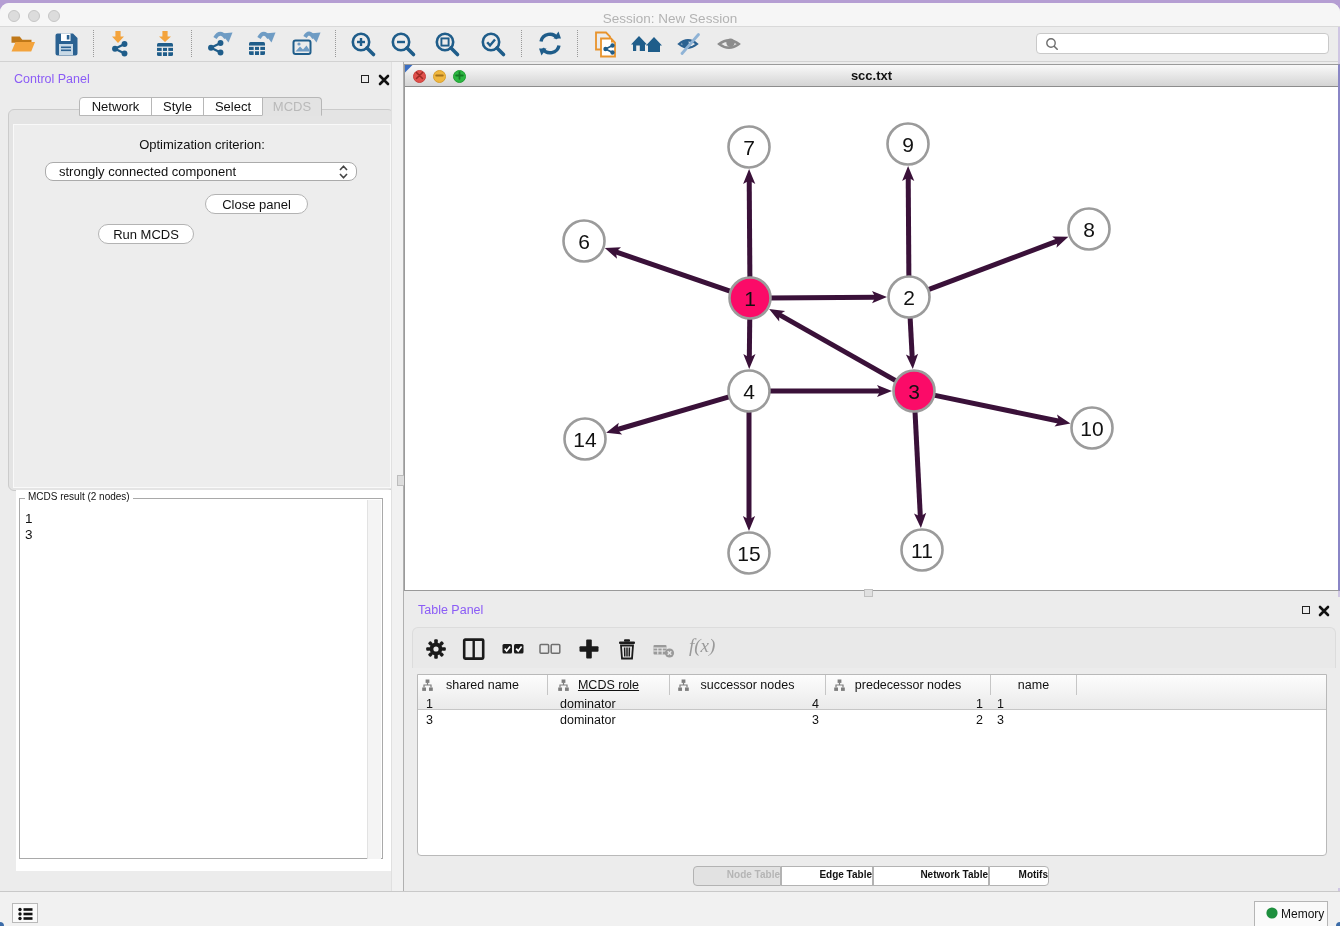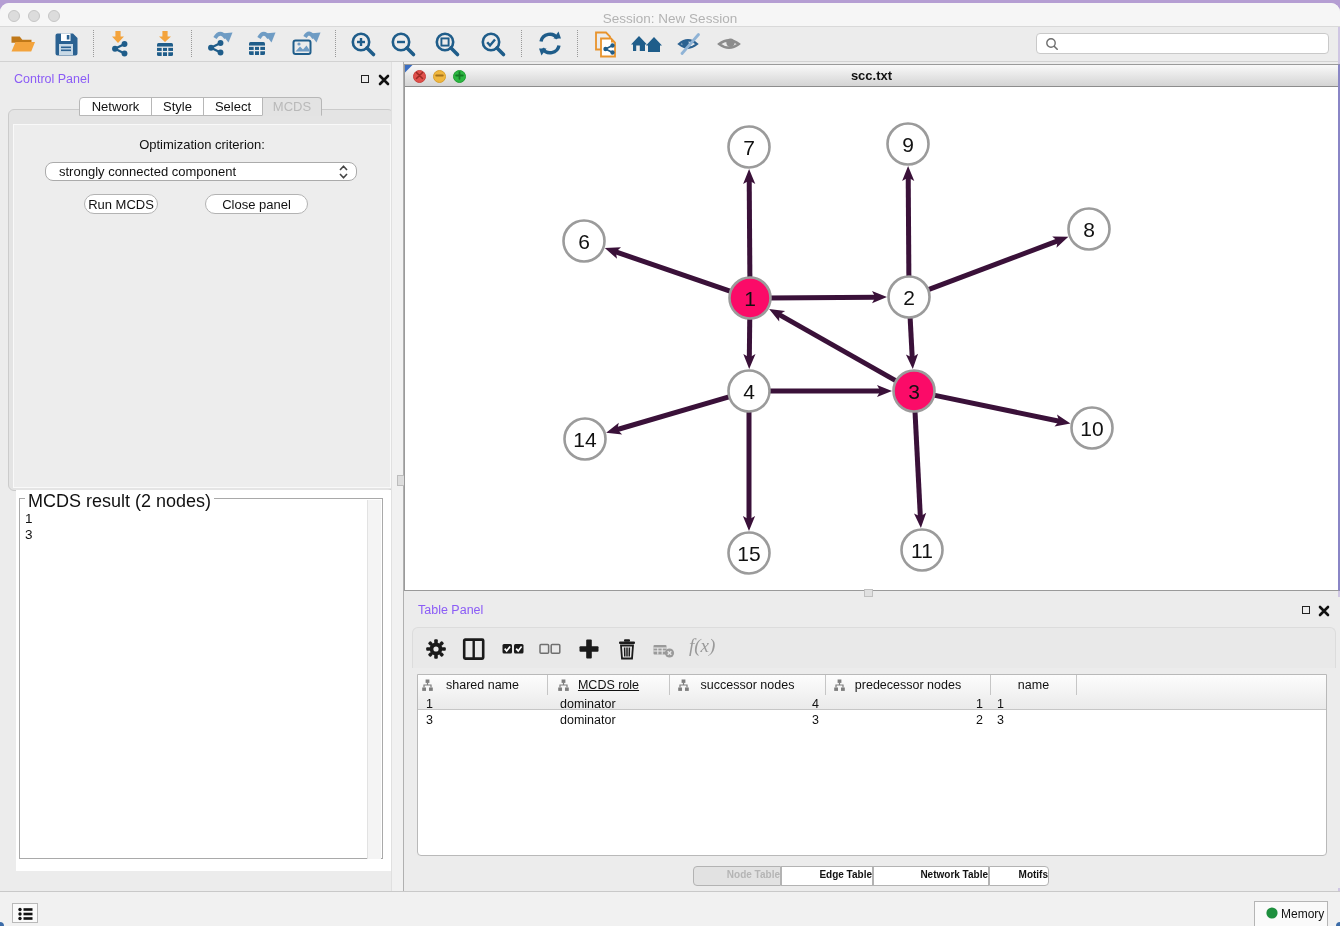--- a/index.html
+++ b/index.html
@@ -16,21 +16,21 @@
 
 #cpanel{position:absolute;left:0;top:59px;width:391px;height:829px;background:#ececec;}
 .pnlhdr{font-size:12.5px;color:#8b5cf6;}
 .tab{position:absolute;top:35px;height:19px;background:#fff;border:1px solid #b7b7b7;text-align:center;font-size:13px;padding-top:1px;z-index:3;}
 #tabpane{position:absolute;left:8px;top:47px;width:386px;height:382px;background:#e4e4e4;border:1px solid #cbcbcb;border-radius:6px;}
 #cpinner{position:absolute;left:4px;top:14px;width:378px;height:364px;background:#ededed;border:1px solid #f9f9f9;}
 #combo{position:absolute;left:31px;top:37px;width:312px;height:19px;background:#fff;border:1px solid #ababab;border-radius:8px;font-size:13px;padding:1px 0 0 13px;}
 .btn{position:absolute;top:69px;height:20px;background:#fff;border:1px solid #b3b3b3;border-radius:10px;text-align:center;font-size:13px;padding-top:2px;}
 #resultwrap{position:absolute;left:16px;top:428px;width:375px;height:381px;background:#fff;}
 #groupbox{position:absolute;left:3px;top:8px;width:364px;height:361px;border:1px solid #a9a9a9;}
-#gbtitle{position:absolute;left:5px;top:-8px;background:#fff;padding:0 3px;font-size:18px;}
+#gbtitle{position:absolute;left:5px;top:-8px;background:#fff;padding:0 3px;font-size:10px;}
 #gbscroll{position:absolute;right:1px;top:1px;width:14px;height:359px;background:#f4f4f4;border-left:1px solid #e2e2e2;}
 
 #vdiv{position:absolute;left:391px;top:59px;width:13px;height:829px;background:#f1f1f1;border-right:1px solid #b0b0b0;border-left:1px solid #e0e0e0;}
 #vdivh{position:absolute;left:5px;top:413px;width:8px;height:11px;background:#ddd;border:1px solid #bdbdbd;}
 
 #netframe{position:absolute;left:404px;top:61px;width:936px;height:527px;border:1px solid #9a9a9a;border-right:2px solid #8a86c6;background:#fff;overflow:hidden;}
 #nettitle{position:absolute;left:0;top:0;width:933px;height:22px;background:linear-gradient(#f9f9f9,#d4d4d4);border-bottom:1px solid #8c8c8c;}
 .mac{position:absolute;top:5px;width:13px;height:13px;border-radius:50%;}
 #netname{position:absolute;top:3px;left:0;width:100%;text-align:center;font-size:13px;font-weight:bold;color:#111;}
 #hdivh{position:absolute;left:864px;top:586px;width:9px;height:8px;background:#e0e0e0;border:1px solid #c0c0c0;}
@@ -199,21 +199,21 @@
   <div class="tab" style="left:262px;width:60px;background:#e3e3e3;color:#b9b9b9;border-radius:0 4px 0 0;border-bottom:1px solid #e3e3e3;">MCDS</div>
   <div id="tabpane">
     <div id="cpinner">
       <div style="position:absolute;left:0;top:12px;width:100%;text-align:center;font-size:13px;">Optimization criterion:</div>
       <div id="combo">strongly connected component
         <svg width="11" height="14" style="position:absolute;right:7px;top:2px;" viewBox="0 0 11 14">
               <path d="M2 5 L5.5 1.2 L9 5" fill="none" stroke="#444" stroke-width="1.6" stroke-linejoin="round"></path>
               <path d="M2 9 L5.5 12.8 L9 9" fill="none" stroke="#444" stroke-width="1.6" stroke-linejoin="round"></path>
             </svg>
       </div>
-      <div class="btn" style="left:70px;width:74px;">Run MCDS</div>
+      <div class="btn" style="left:84px;width:96px;margin-top:30px;">Run MCDS</div>
       <div class="btn" style="left:191px;width:103px;">Close panel</div>
     </div>
   </div>
   <div id="resultwrap">
     <div id="groupbox">
       <div id="gbtitle">MCDS result (2 nodes)</div>
       <div style="position:absolute;left:5px;top:12px;font-size:13.5px;">1</div>
       <div style="position:absolute;left:5px;top:28px;font-size:13.5px;">3</div>
       <div id="gbscroll"></div>
     </div>

